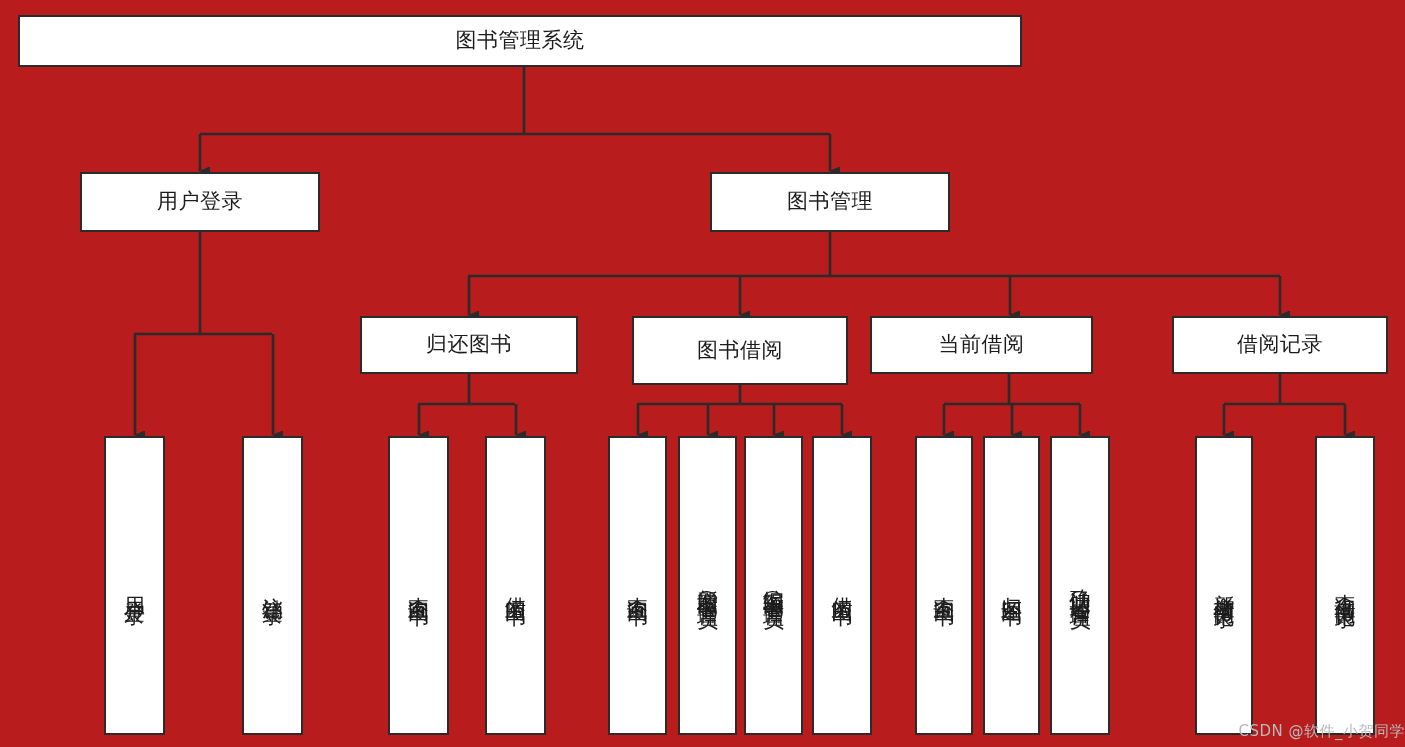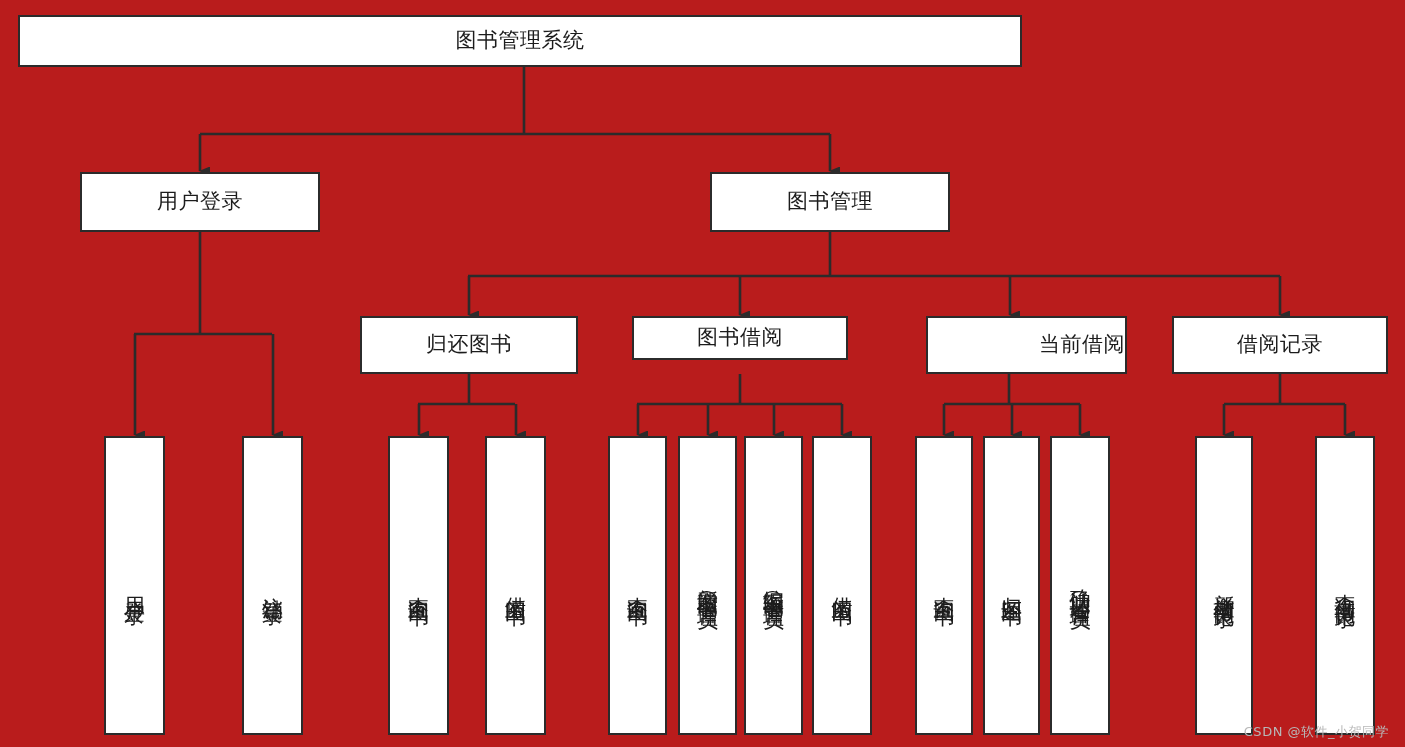--- a/index.html
+++ b/index.html
@@ -55,23 +55,23 @@
     text-orientation: upright;
     display: block;
     max-height: 100%;
   }
   .node-label {
     display: block;
     white-space: pre-line;
   }
   #watermark {
     position: absolute;
-    right: 16px;
+    right: 0;
     bottom: 6px;
-    font-size: 13px;
+    font-size: 15px;
     color: #b8b8b8;
     letter-spacing: 0.5px;
     z-index: 3;
     user-select: none;
     pointer-events: none;
   }
 </style>
 </head>
 <body>
 
@@ -127,24 +127,24 @@
   <div class="node horizontal" style="left: 80px; top: 172px; width: 240px; height: 60px;">
     <span class="node-label">用户登录</span>
   </div>
   <div class="node horizontal" style="left: 710px; top: 172px; width: 240px; height: 60px; text-align: center;">
     <span class="node-label">图书管理</span>
   </div>
 
   <div class="node horizontal" style="left: 360px; top: 316px; width: 218px; height: 58px;">
     <span class="node-label">归还图书</span>
   </div>
-  <div class="node horizontal" style="left: 632px; top: 316px; width: 216px; height: 44px;">
+  <div class="node horizontal" style="left: 632px; top: 316px; width: 216px; height: 69px;">
     <span class="node-label">图书借阅</span>
   </div>
-  <div class="node horizontal" style="left: 926px; top: 316px; width: 201px; height: 58px; justify-content: flex-end;">
+  <div class="node horizontal" style="left: 870px; top: 316px; width: 223px; height: 58px;">
     <span class="node-label">当前借阅</span>
   </div>
   <div class="node horizontal" style="left: 1172px; top: 316px; width: 216px; height: 58px; text-align: center;">
     <span class="node-label">借阅记录</span>
   </div>
 
   <div class="node vertical" style="left: 104px; top: 436px; width: 61px; height: 299px;">
     <span class="node-label">用户登录</span>
   </div>
   <div class="node vertical" style="left: 242px; top: 436px; width: 61px; height: 299px;">

